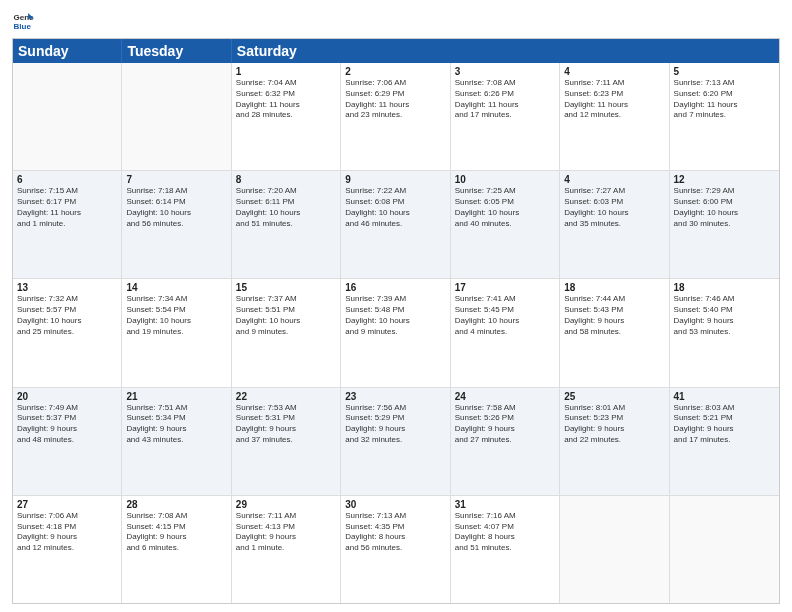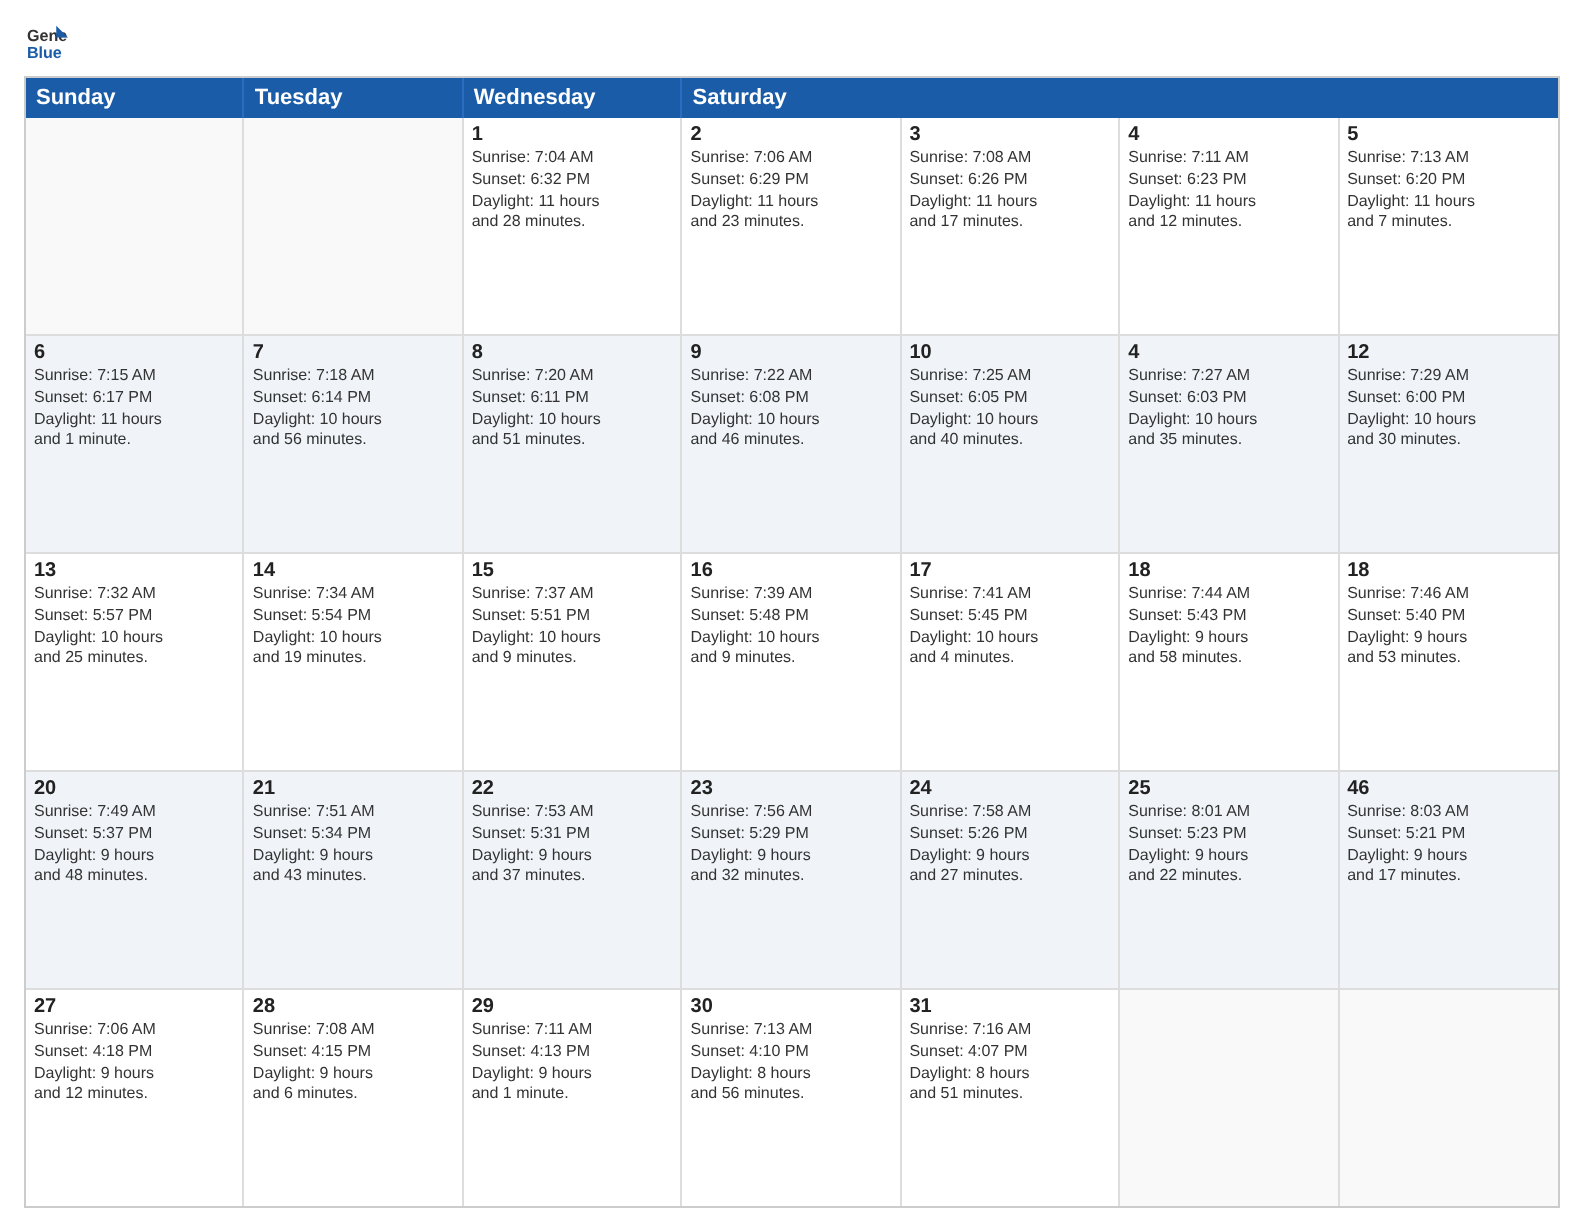--- a/index.html
+++ b/index.html
@@ -52,21 +52,21 @@
       flex-direction: column;
       border: 1px solid #ccc;
     }
     .cal-header {
       display: grid;
       grid-template-columns: repeat(7, 1fr);
       background: #1a5ca8;
     }
     .cal-header-cell {
       color: #fff;
-      font-size: 11px;
+      font-size: 14px;
       font-weight: bold;
       padding: 4px 5px;
       text-align: left;
       border-right: 1px solid #2a6cc0;
     }
     .cal-header-cell:last-child { border-right: none; }
     .cal-body {
       flex: 1;
       display: flex;
       flex-direction: column;
@@ -117,21 +117,20 @@
     <div class="title-block">
       <h1></h1>
       <h2></h2>
     </div>
   </div>
 
   <div class="calendar">
     <div class="cal-header" id="cal-header">
         <div class="cal-header-cell">Sunday</div>
         <div class="cal-header-cell">Tuesday</div>
-        <div class="cal-header-cell">Wednesday</div>
         <div class="cal-header-cell">Saturday</div>
       </div>
     <div class="cal-body" id="cal-body">
         <div class="cal-row">
           <div class="cal-cell empty"></div>
           <div class="cal-cell empty"></div>
           <div class="cal-cell">
             <div class="day-num">1</div>
             <div class="cell-line">Sunrise: 7:04 AM</div>
             <div class="cell-line">Sunset: 6:32 PM</div>
@@ -306,21 +305,21 @@
             <div class="cell-line">and 27 minutes.</div>
           </div>
           <div class="cal-cell alt-row">
             <div class="day-num">25</div>
             <div class="cell-line">Sunrise: 8:01 AM</div>
             <div class="cell-line">Sunset: 5:23 PM</div>
             <div class="cell-line">Daylight: 9 hours</div>
             <div class="cell-line">and 22 minutes.</div>
           </div>
           <div class="cal-cell alt-row">
-            <div class="day-num">46</div>
+            <div class="day-num">41</div>
             <div class="cell-line">Sunrise: 8:03 AM</div>
             <div class="cell-line">Sunset: 5:21 PM</div>
             <div class="cell-line">Daylight: 9 hours</div>
             <div class="cell-line">and 17 minutes.</div>
           </div>
         </div>
         <div class="cal-row">
           <div class="cal-cell">
             <div class="day-num">27</div>
             <div class="cell-line">Sunrise: 7:06 AM</div>
@@ -338,21 +337,21 @@
           <div class="cal-cell">
             <div class="day-num">29</div>
             <div class="cell-line">Sunrise: 7:11 AM</div>
             <div class="cell-line">Sunset: 4:13 PM</div>
             <div class="cell-line">Daylight: 9 hours</div>
             <div class="cell-line">and 1 minute.</div>
           </div>
           <div class="cal-cell">
             <div class="day-num">30</div>
             <div class="cell-line">Sunrise: 7:13 AM</div>
-            <div class="cell-line">Sunset: 4:10 PM</div>
+            <div class="cell-line">Sunset: 4:35 PM</div>
             <div class="cell-line">Daylight: 8 hours</div>
             <div class="cell-line">and 56 minutes.</div>
           </div>
           <div class="cal-cell">
             <div class="day-num">31</div>
             <div class="cell-line">Sunrise: 7:16 AM</div>
             <div class="cell-line">Sunset: 4:07 PM</div>
             <div class="cell-line">Daylight: 8 hours</div>
             <div class="cell-line">and 51 minutes.</div>
           </div>

